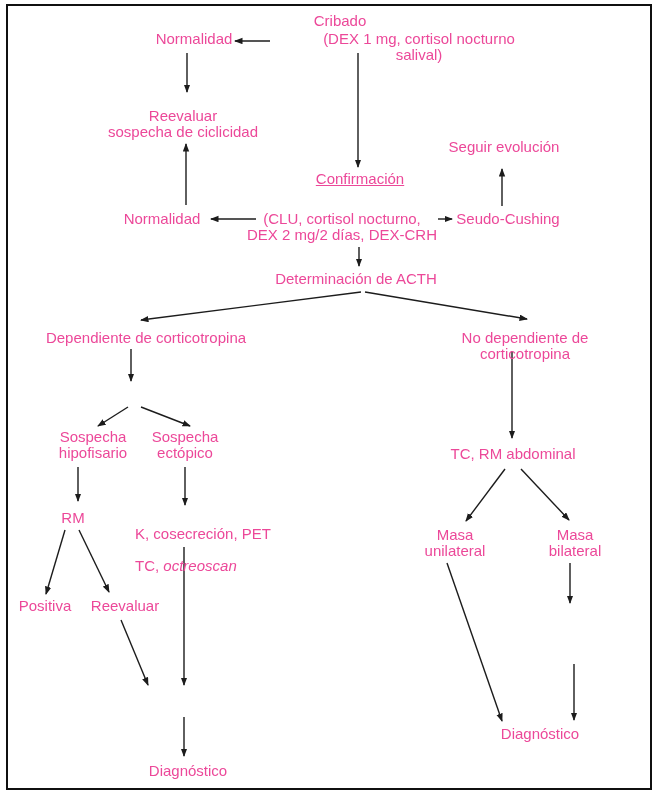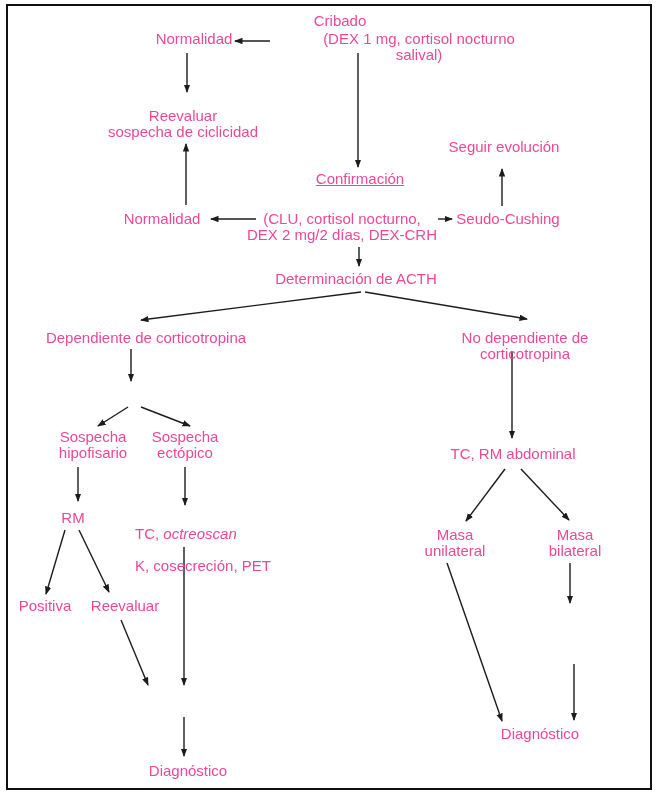--- a/index.html
+++ b/index.html
@@ -109,22 +109,22 @@
   <div class="node" style="left:356px; top:271px;">Determinación de ACTH</div>
   <div class="node" style="left:146px; top:330px;">Dependiente de corticotropina</div>
   <div class="node" style="left:525px; top:330px;">No dependiente de corticotropina</div>
   <div class="node" style="left:93px;  top:429px;">Sospecha
 hipofisario</div>
   <div class="node" style="left:185px; top:429px;">Sospecha
 ectópico</div>
   <div class="node" style="left:73px;  top:510px;">RM</div>
 
   <div class="node left-align" style="left:135px; top:510px;">
+    <div>K, cosecreción, PET</div>
     <div><span>TC, </span><em>octreoscan</em></div>
-    <div>K, cosecreción, PET</div>
   </div>
 
   <div class="node" style="left:45px;  top:598px;">Positiva</div>
   <div class="node" style="left:125px; top:598px;">Reevaluar</div>
   <div class="node" style="left:188px; top:763px;">Diagnóstico</div>
   <div class="node" style="left:513px; top:446px;">TC, RM abdominal</div>
   <div class="node" style="left:455px; top:527px;">Masa
 unilateral</div>
   <div class="node" style="left:575px; top:527px;">Masa
 bilateral</div>

